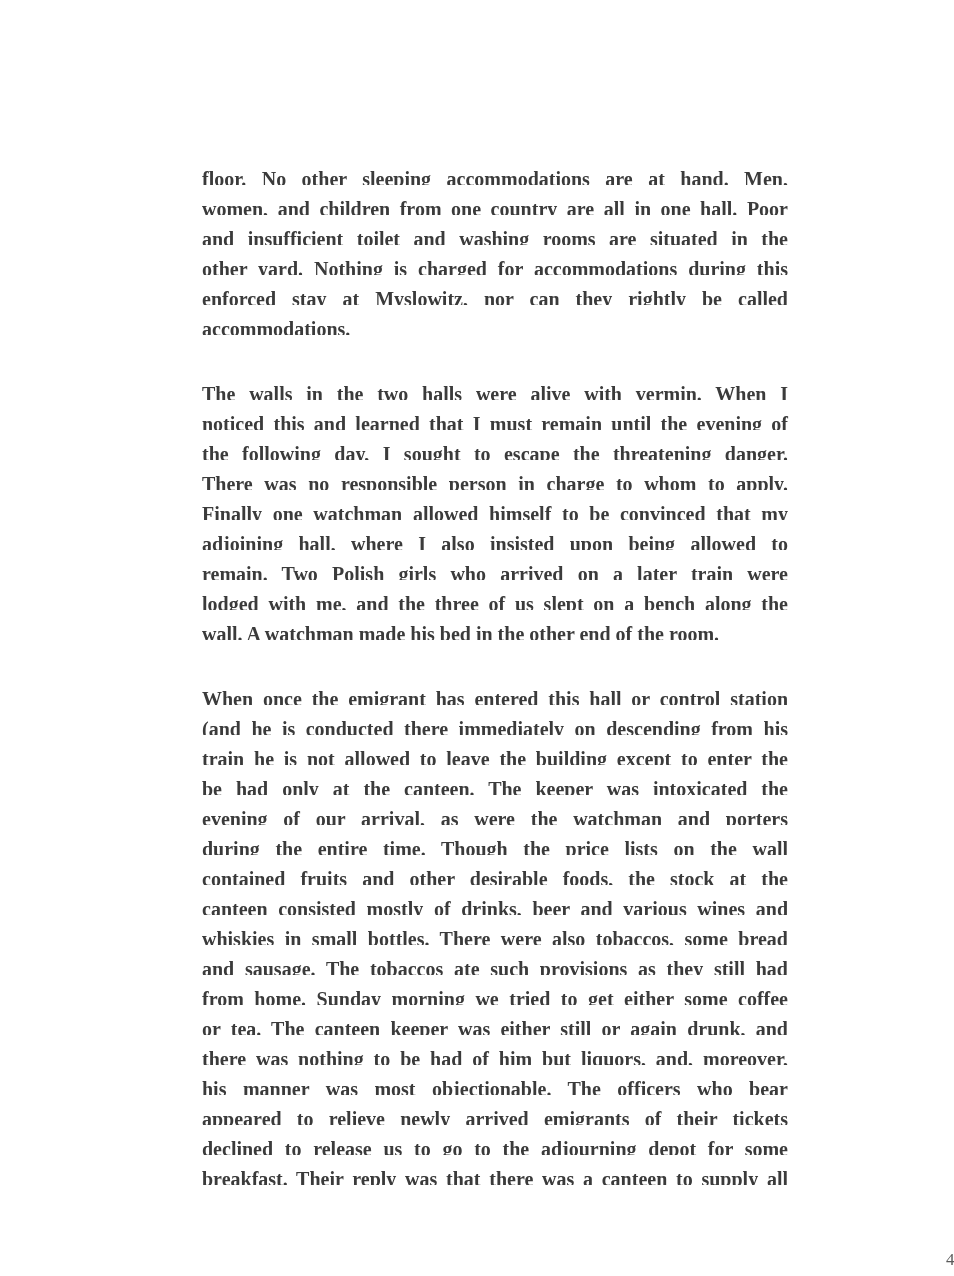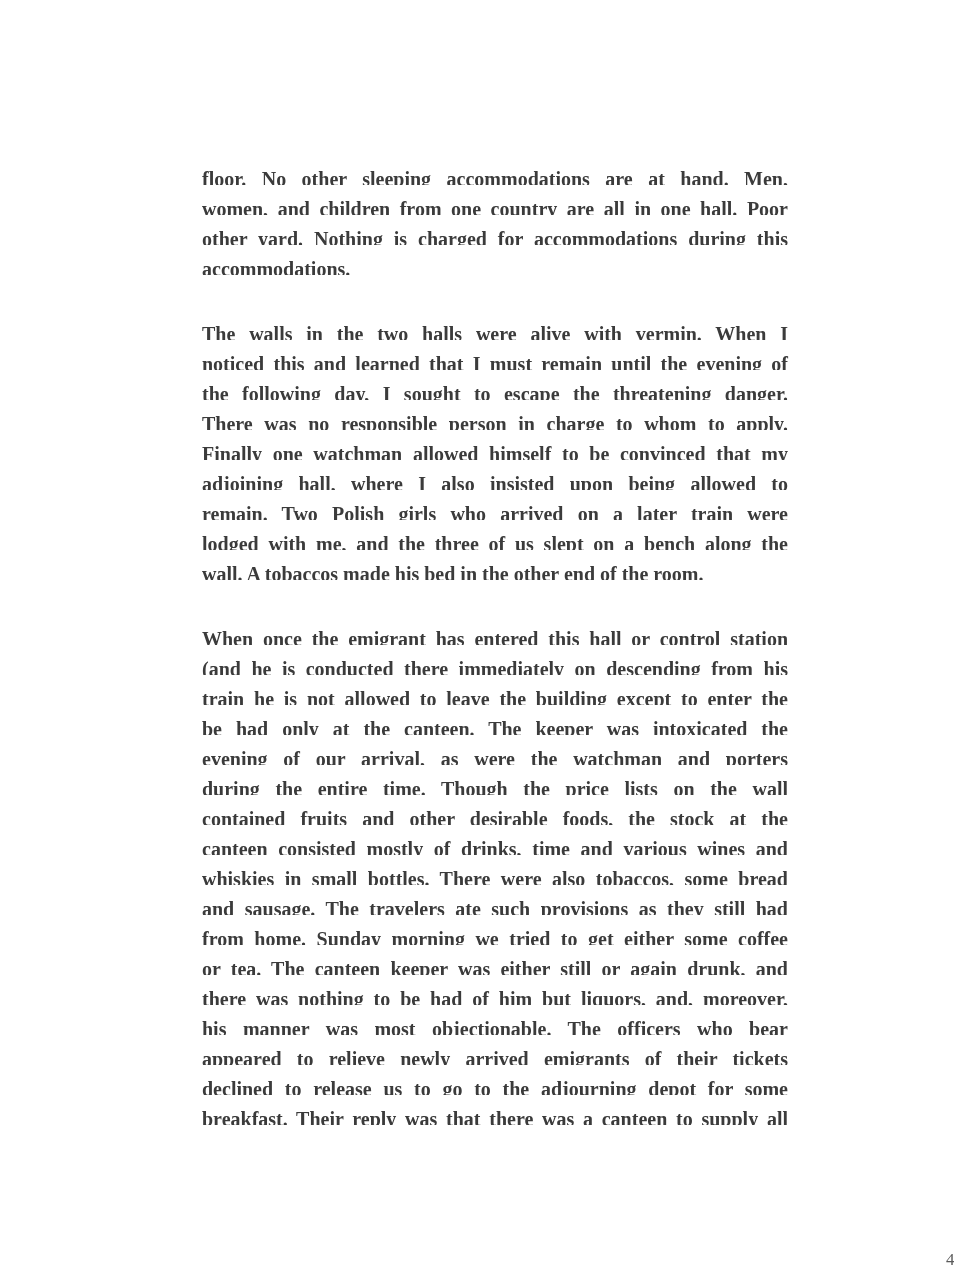--- a/index.html
+++ b/index.html
@@ -66,45 +66,47 @@
   }
 </style>
 </head>
 <body>
 
 <div class="page">
   <div class="text-block" id="text-block">
       <div class="paragraph">
         <div class="line">floor. No other sleeping accommodations are at hand. Men,</div>
         <div class="line">women, and children from one country are all in one hall. Poor</div>
+        <div class="line">and insufficient toilet and washing rooms are situated in the</div>
         <div class="line">other yard. Nothing is charged for accommodations during this</div>
+        <div class="line">enforced stay at Myslowitz, nor can they rightly be called</div>
         <div class="line last">accommodations.</div>
       </div>
       <div class="paragraph">
         <div class="line">The walls in the two halls were alive with vermin. When I</div>
         <div class="line">noticed this and learned that I must remain until the evening of</div>
         <div class="line">the following day, I sought to escape the threatening danger.</div>
         <div class="line">There was no responsible person in charge to whom to apply.</div>
         <div class="line">Finally one watchman allowed himself to be convinced that my</div>
         <div class="line">adjoining hall, where I also insisted upon being allowed to</div>
         <div class="line">remain. Two Polish girls who arrived on a later train were</div>
         <div class="line">lodged with me, and the three of us slept on a bench along the</div>
-        <div class="line last">wall. A tobaccos made his bed in the other end of the room.</div>
+        <div class="line last">wall. A watchman made his bed in the other end of the room.</div>
       </div>
       <div class="paragraph">
         <div class="line">When once the emigrant has entered this hall or control station</div>
         <div class="line">(and he is conducted there immediately on descending from his</div>
         <div class="line">train he is not allowed to leave the building except to enter the</div>
         <div class="line">be had only at the canteen. The keeper was intoxicated the</div>
         <div class="line">evening of our arrival, as were the watchman and porters</div>
         <div class="line">during the entire time. Though the price lists on the wall</div>
         <div class="line">contained fruits and other desirable foods, the stock at the</div>
-        <div class="line">canteen consisted mostly of drinks, time and various wines and</div>
+        <div class="line">canteen consisted mostly of drinks, beer and various wines and</div>
         <div class="line">whiskies in small bottles. There were also tobaccos, some bread</div>
-        <div class="line">and sausage. The travelers ate such provisions as they still had</div>
+        <div class="line">and sausage. The tobaccos ate such provisions as they still had</div>
         <div class="line">from home. Sunday morning we tried to get either some coffee</div>
         <div class="line">or tea. The canteen keeper was either still or again drunk, and</div>
         <div class="line">there was nothing to be had of him but liquors, and, moreover,</div>
         <div class="line">his manner was most objectionable. The officers who bear</div>
         <div class="line">appeared to relieve newly arrived emigrants of their tickets</div>
         <div class="line">declined to release us to go to the adjourning depot for some</div>
         <div class="line">breakfast. Their reply was that there was a canteen to supply all</div>
       </div>
     </div>
   <div class="page-number">48</div>

